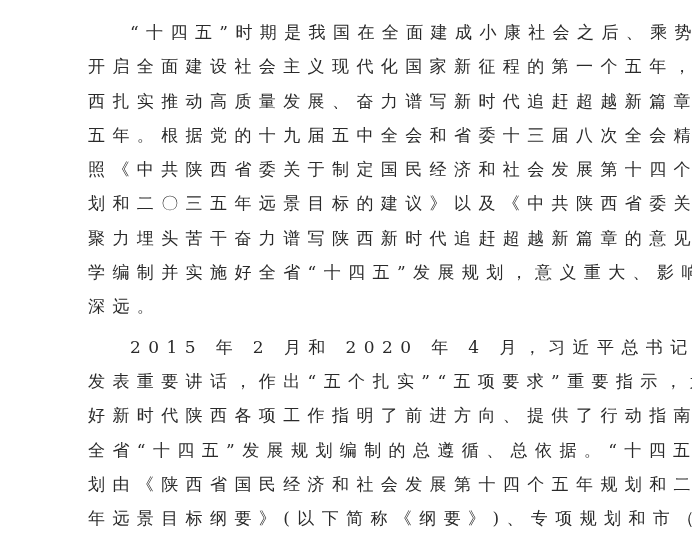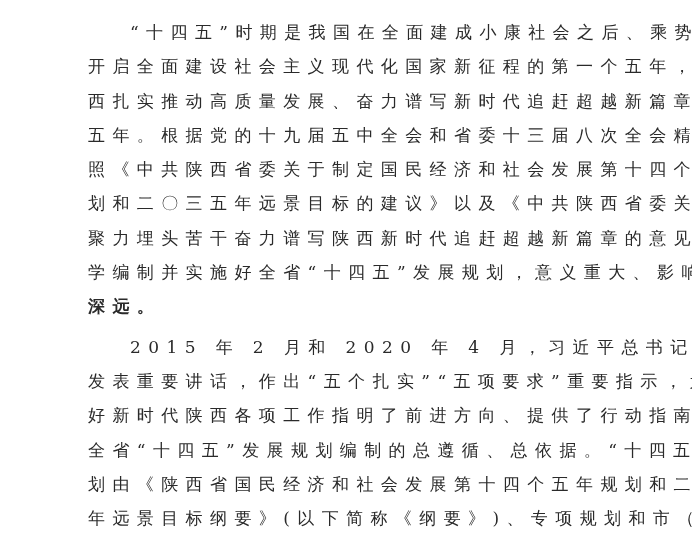--- a/index.html
+++ b/index.html
@@ -16,21 +16,21 @@
   .line {
     display: block;
     height: 34.3px;
     line-height: 34.3px;
     font-size: 17px;
     white-space: nowrap;
     letter-spacing: 7.4px;
     text-align: justify;
     text-align-last: justify;
   }
-  .line.last { text-align-last: left; font-weight: bold; }
+  .line.last { text-align-last: left; }
   .line.indent { padding-left: 42px; }
   .para + .para { margin-top: 6px; }
 </style>
 </head>
 <body>
 
 <div class="page">
   <div class="para">
     <span class="line indent">“十四五”时期是我国在全面建成小康社会之后、乘势而上</span>
     <span class="line">开启全面建设社会主义现代化国家新征程的第一个五年，也是陕</span>

